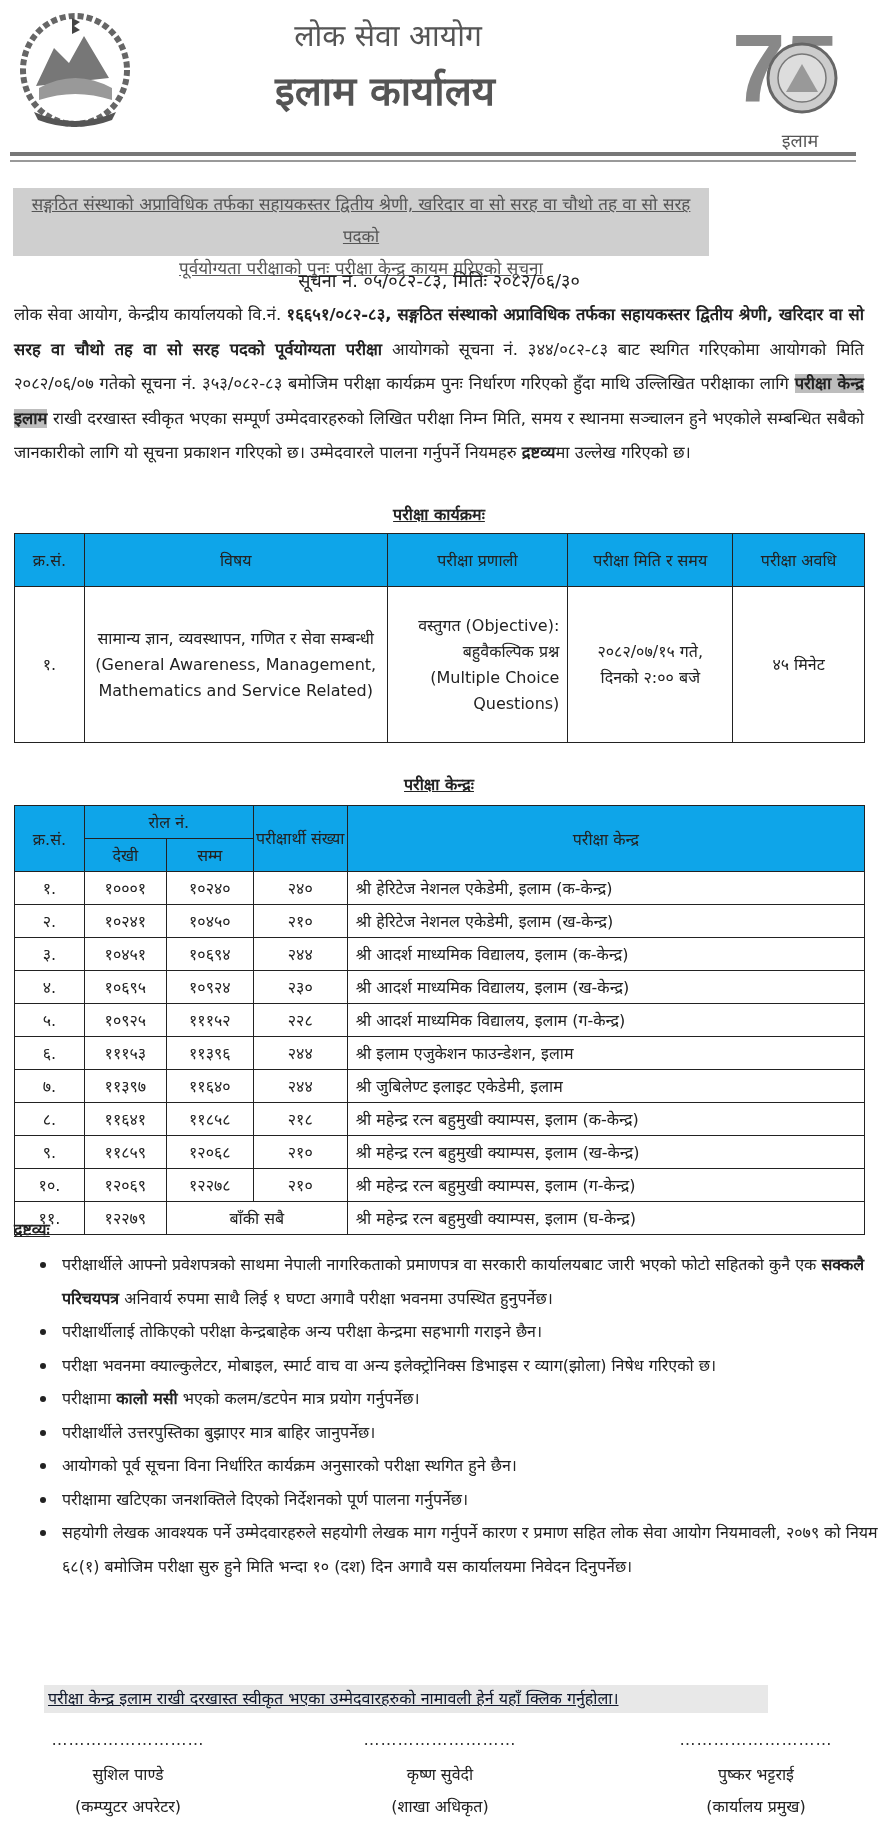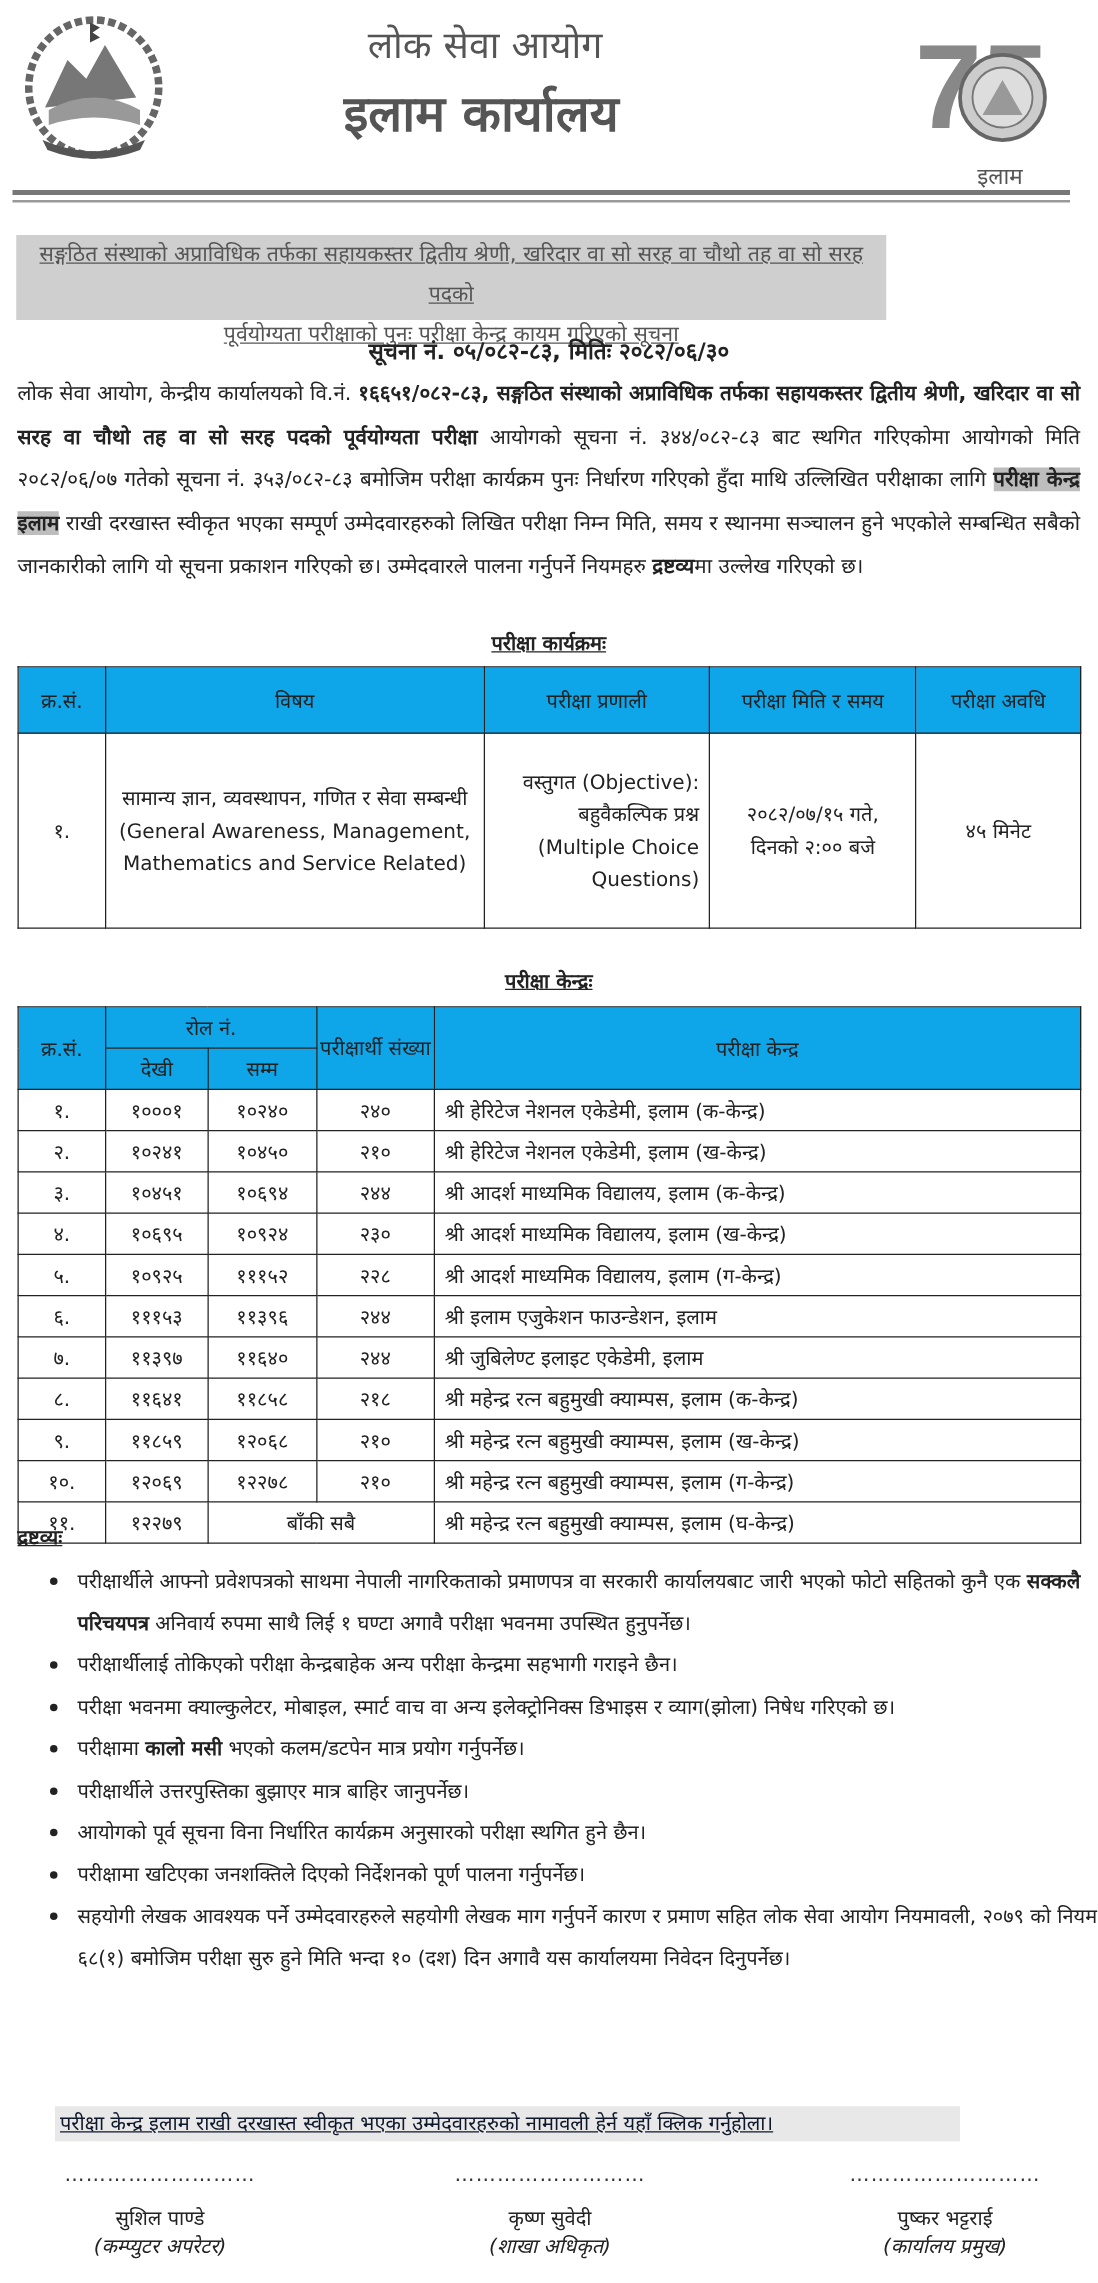--- a/index.html
+++ b/index.html
@@ -6,21 +6,21 @@
   body{width:878px;height:1826px;position:relative;overflow:hidden;color:#222;font-family:"DejaVu Sans",sans-serif;}
   .abs{position:absolute;}
   .emblem{left:14px;top:8px;width:122px;height:120px;}
   .logo75{left:730px;top:6px;width:126px;height:150px;}
   .hdr-line1{left:0;width:776px;top:14px;text-align:center;font-size:30px;color:#555;}
   .hdr-line2{left:0;width:770px;top:62px;text-align:center;font-size:40px;color:#555;font-weight:bold;}
   .rule{left:10px;width:846px;height:4px;background:#777;}
   .rule.thin{height:2px;background:#999;}
   .titlebox{left:13px;top:188px;width:696px;height:68px;background:#cfcfcf;text-align:center;font-size:17px;line-height:32px;color:#555;}
   .titlebox span{text-decoration:underline;}
-  .notice-no{left:0;width:878px;top:268px;text-align:center;font-size:18px;font-weight:bold;color:#222;}
+  .notice-no{left:0;width:878px;top:268px;text-align:center;font-size:18px;font-weight:normal;color:#222;}
   .para{left:14px;top:298px;width:850px;font-size:16.5px;line-height:34.5px;text-align:justify;color:#222;}
   .para b{font-weight:bold;}
   .hl{background:#bdbdbd;font-weight:bold;}
   .sec-title{left:0;width:878px;text-align:center;font-size:16px;font-weight:bold;text-decoration:underline;color:#222;}
   table{border-collapse:collapse;position:absolute;}
   td,th{border:1.5px solid #222;font-size:16px;color:#222;text-align:center;vertical-align:middle;font-weight:normal;}
   th{background:#0ea5e9;}
   .t1{left:14px;top:533px;width:851px;}
   .t1 th{height:50px;}
   .t1 td{height:153px;line-height:26px;}
@@ -29,21 +29,21 @@
   .t2 td{height:30px;}
   .t2 td.center-name{text-align:left;padding-left:8px;}
   .notes-title{left:14px;top:1218px;font-size:16px;font-weight:bold;text-decoration:underline;}
   ul.notes{position:absolute;left:16px;top:1248px;width:850px;margin:0;padding:0 0 0 30px;list-style:none;}
   ul.notes li{position:relative;font-size:16px;line-height:33.5px;padding-left:16px;color:#222;margin-bottom:0;}
   ul.notes li::before{content:"";position:absolute;left:-6px;top:14px;width:6px;height:6px;border-radius:50%;background:#222;}
   .link{left:44px;top:1685px;width:720px;height:28px;background:#e8e8e8;font-size:16px;line-height:28px;color:#0f172a;text-decoration:underline;padding-left:4px;}
   .sig{width:220px;text-align:center;font-size:16px;color:#222;}
   .sig .dots{letter-spacing:1px;color:#333;}
   .sig .name{margin-top:14px;}
-  .sig .role{font-style:italic;}
+  .sig .role{margin-top:10px;}
 </style>
 </head>
 <body>
 
 <div class="abs emblem">
   <svg width="122" height="120" viewBox="0 0 122 120">
     <ellipse cx="61" cy="62" rx="52" ry="54" fill="none" stroke="#666" stroke-width="6" stroke-dasharray="6 3"></ellipse>
     <path d="M22 78 L40 40 L55 55 L70 28 L95 70 Z" fill="#777"></path>
     <path d="M25 80 Q61 60 98 80 L98 92 Q61 80 25 92 Z" fill="#999"></path>
     <path d="M58 10 L58 26 L66 22 L60 18 L66 14 Z" fill="#444"></path>

